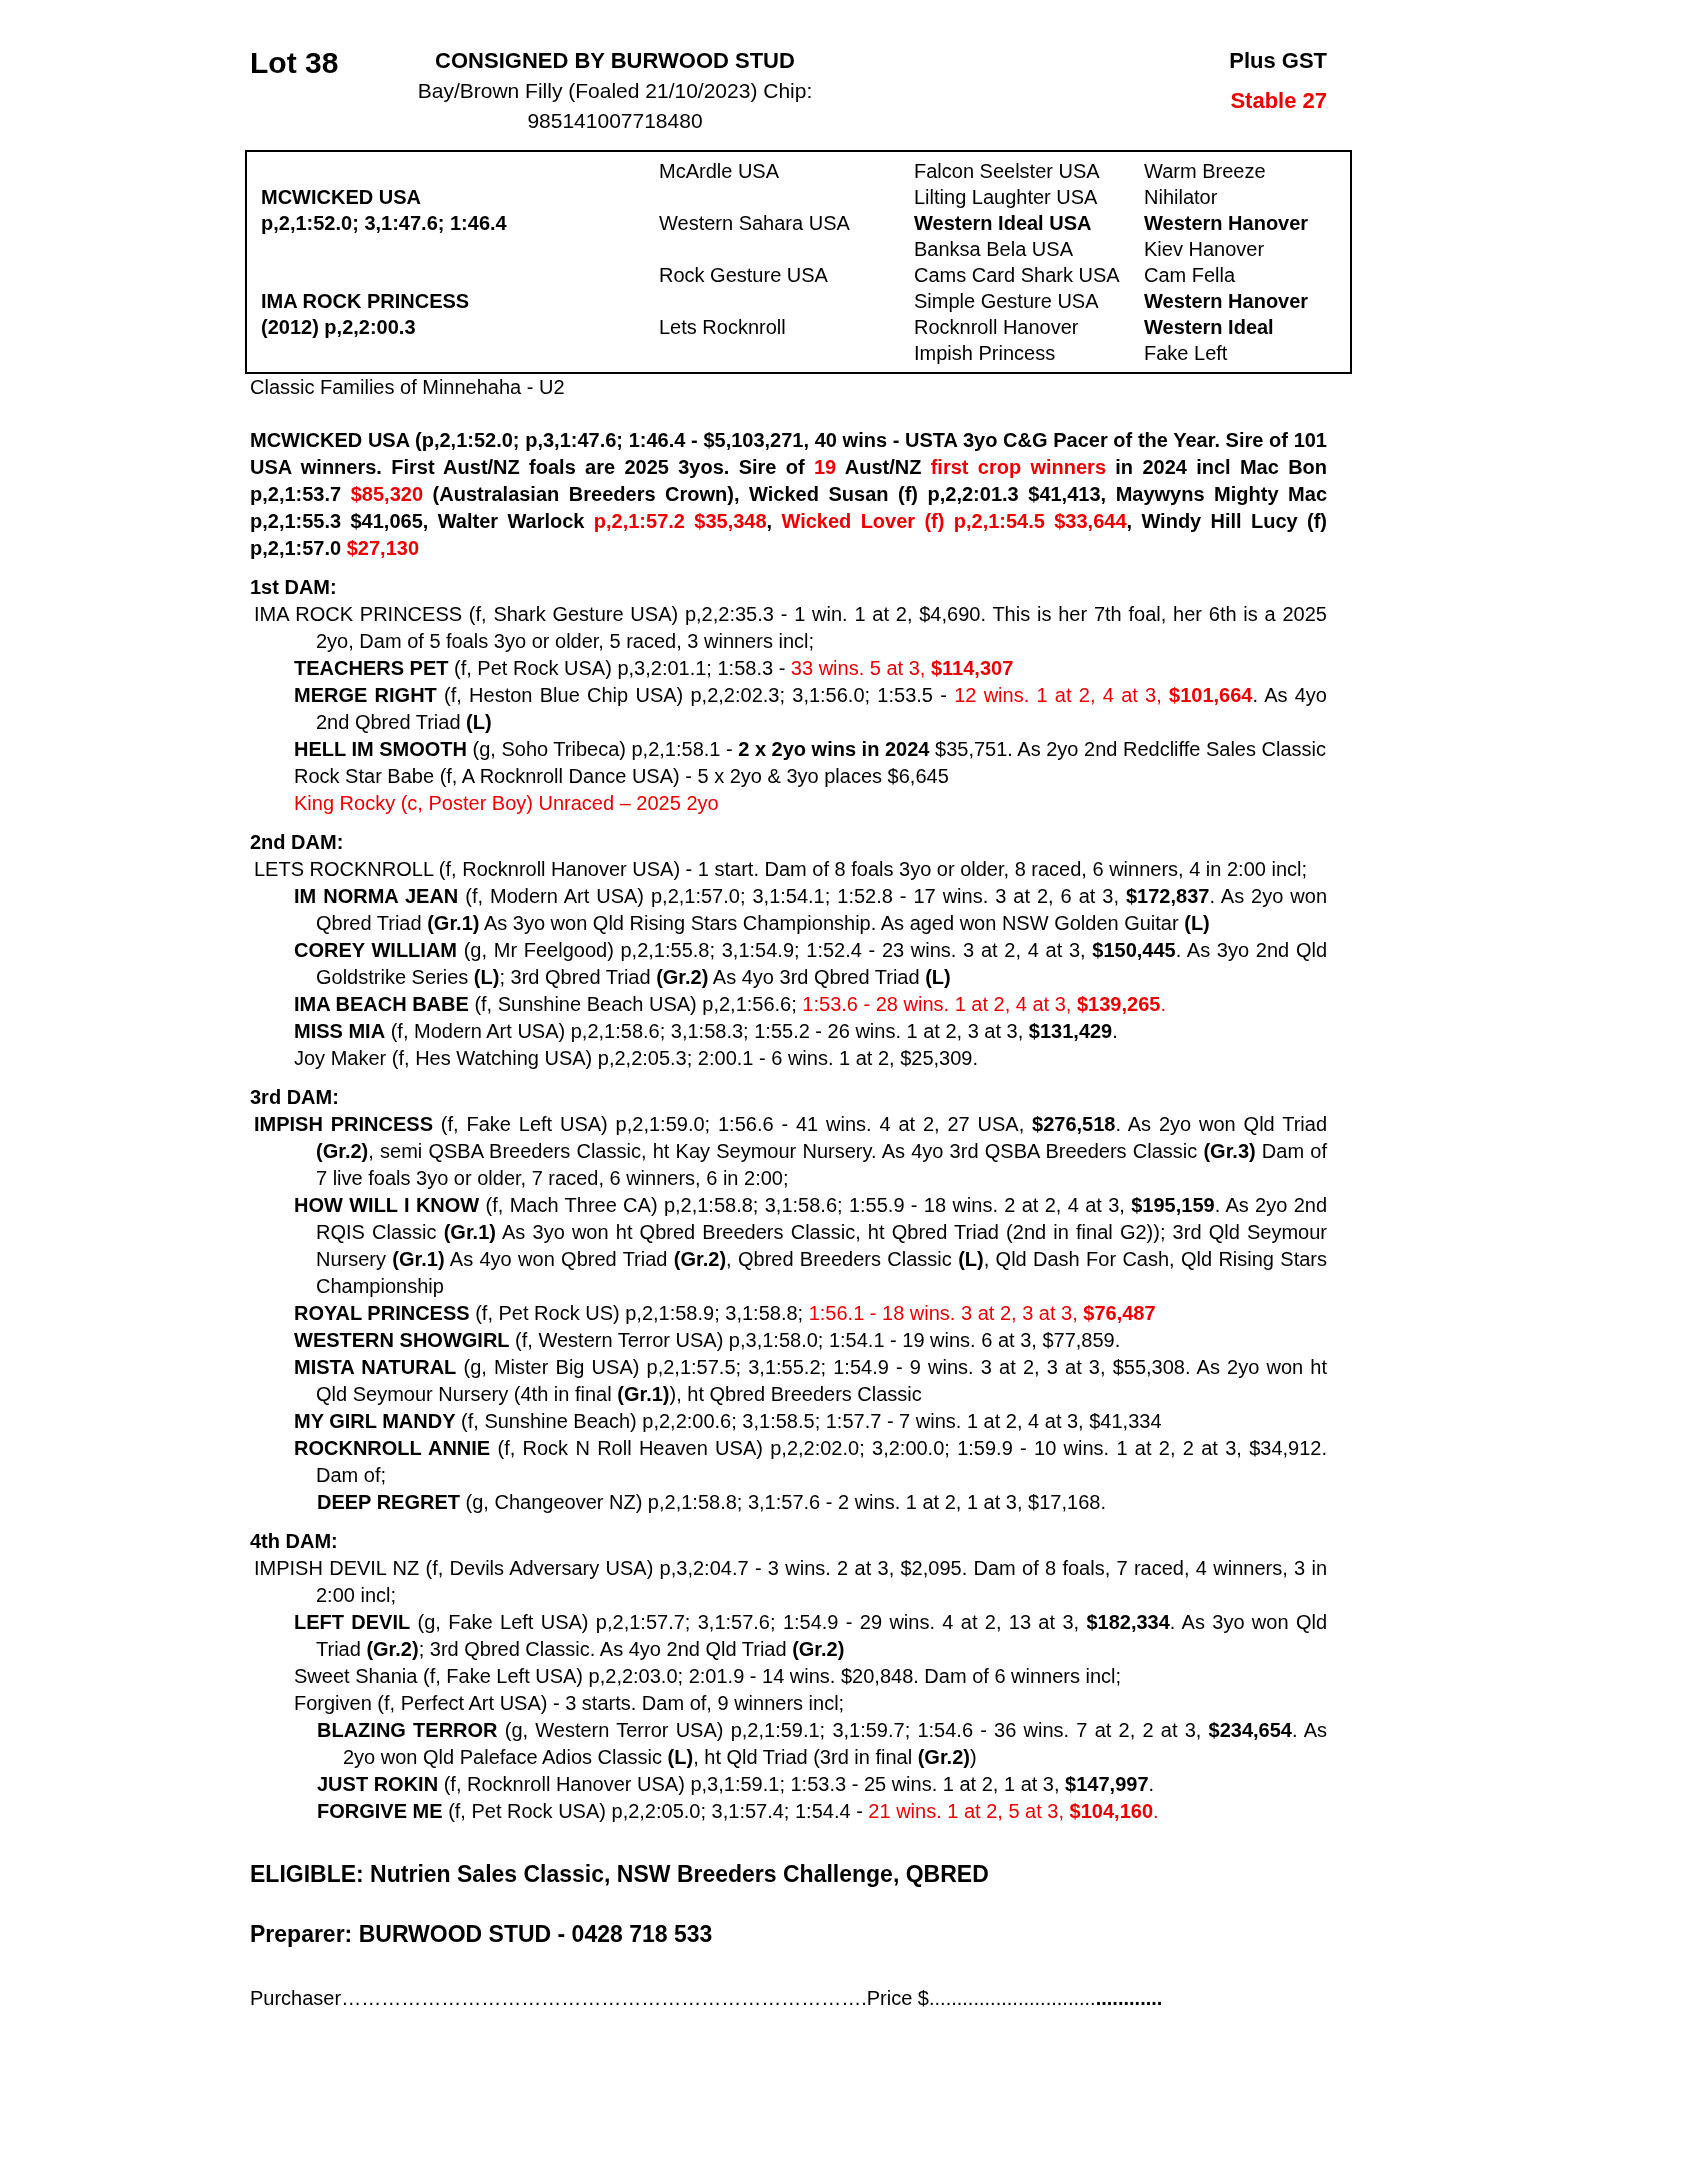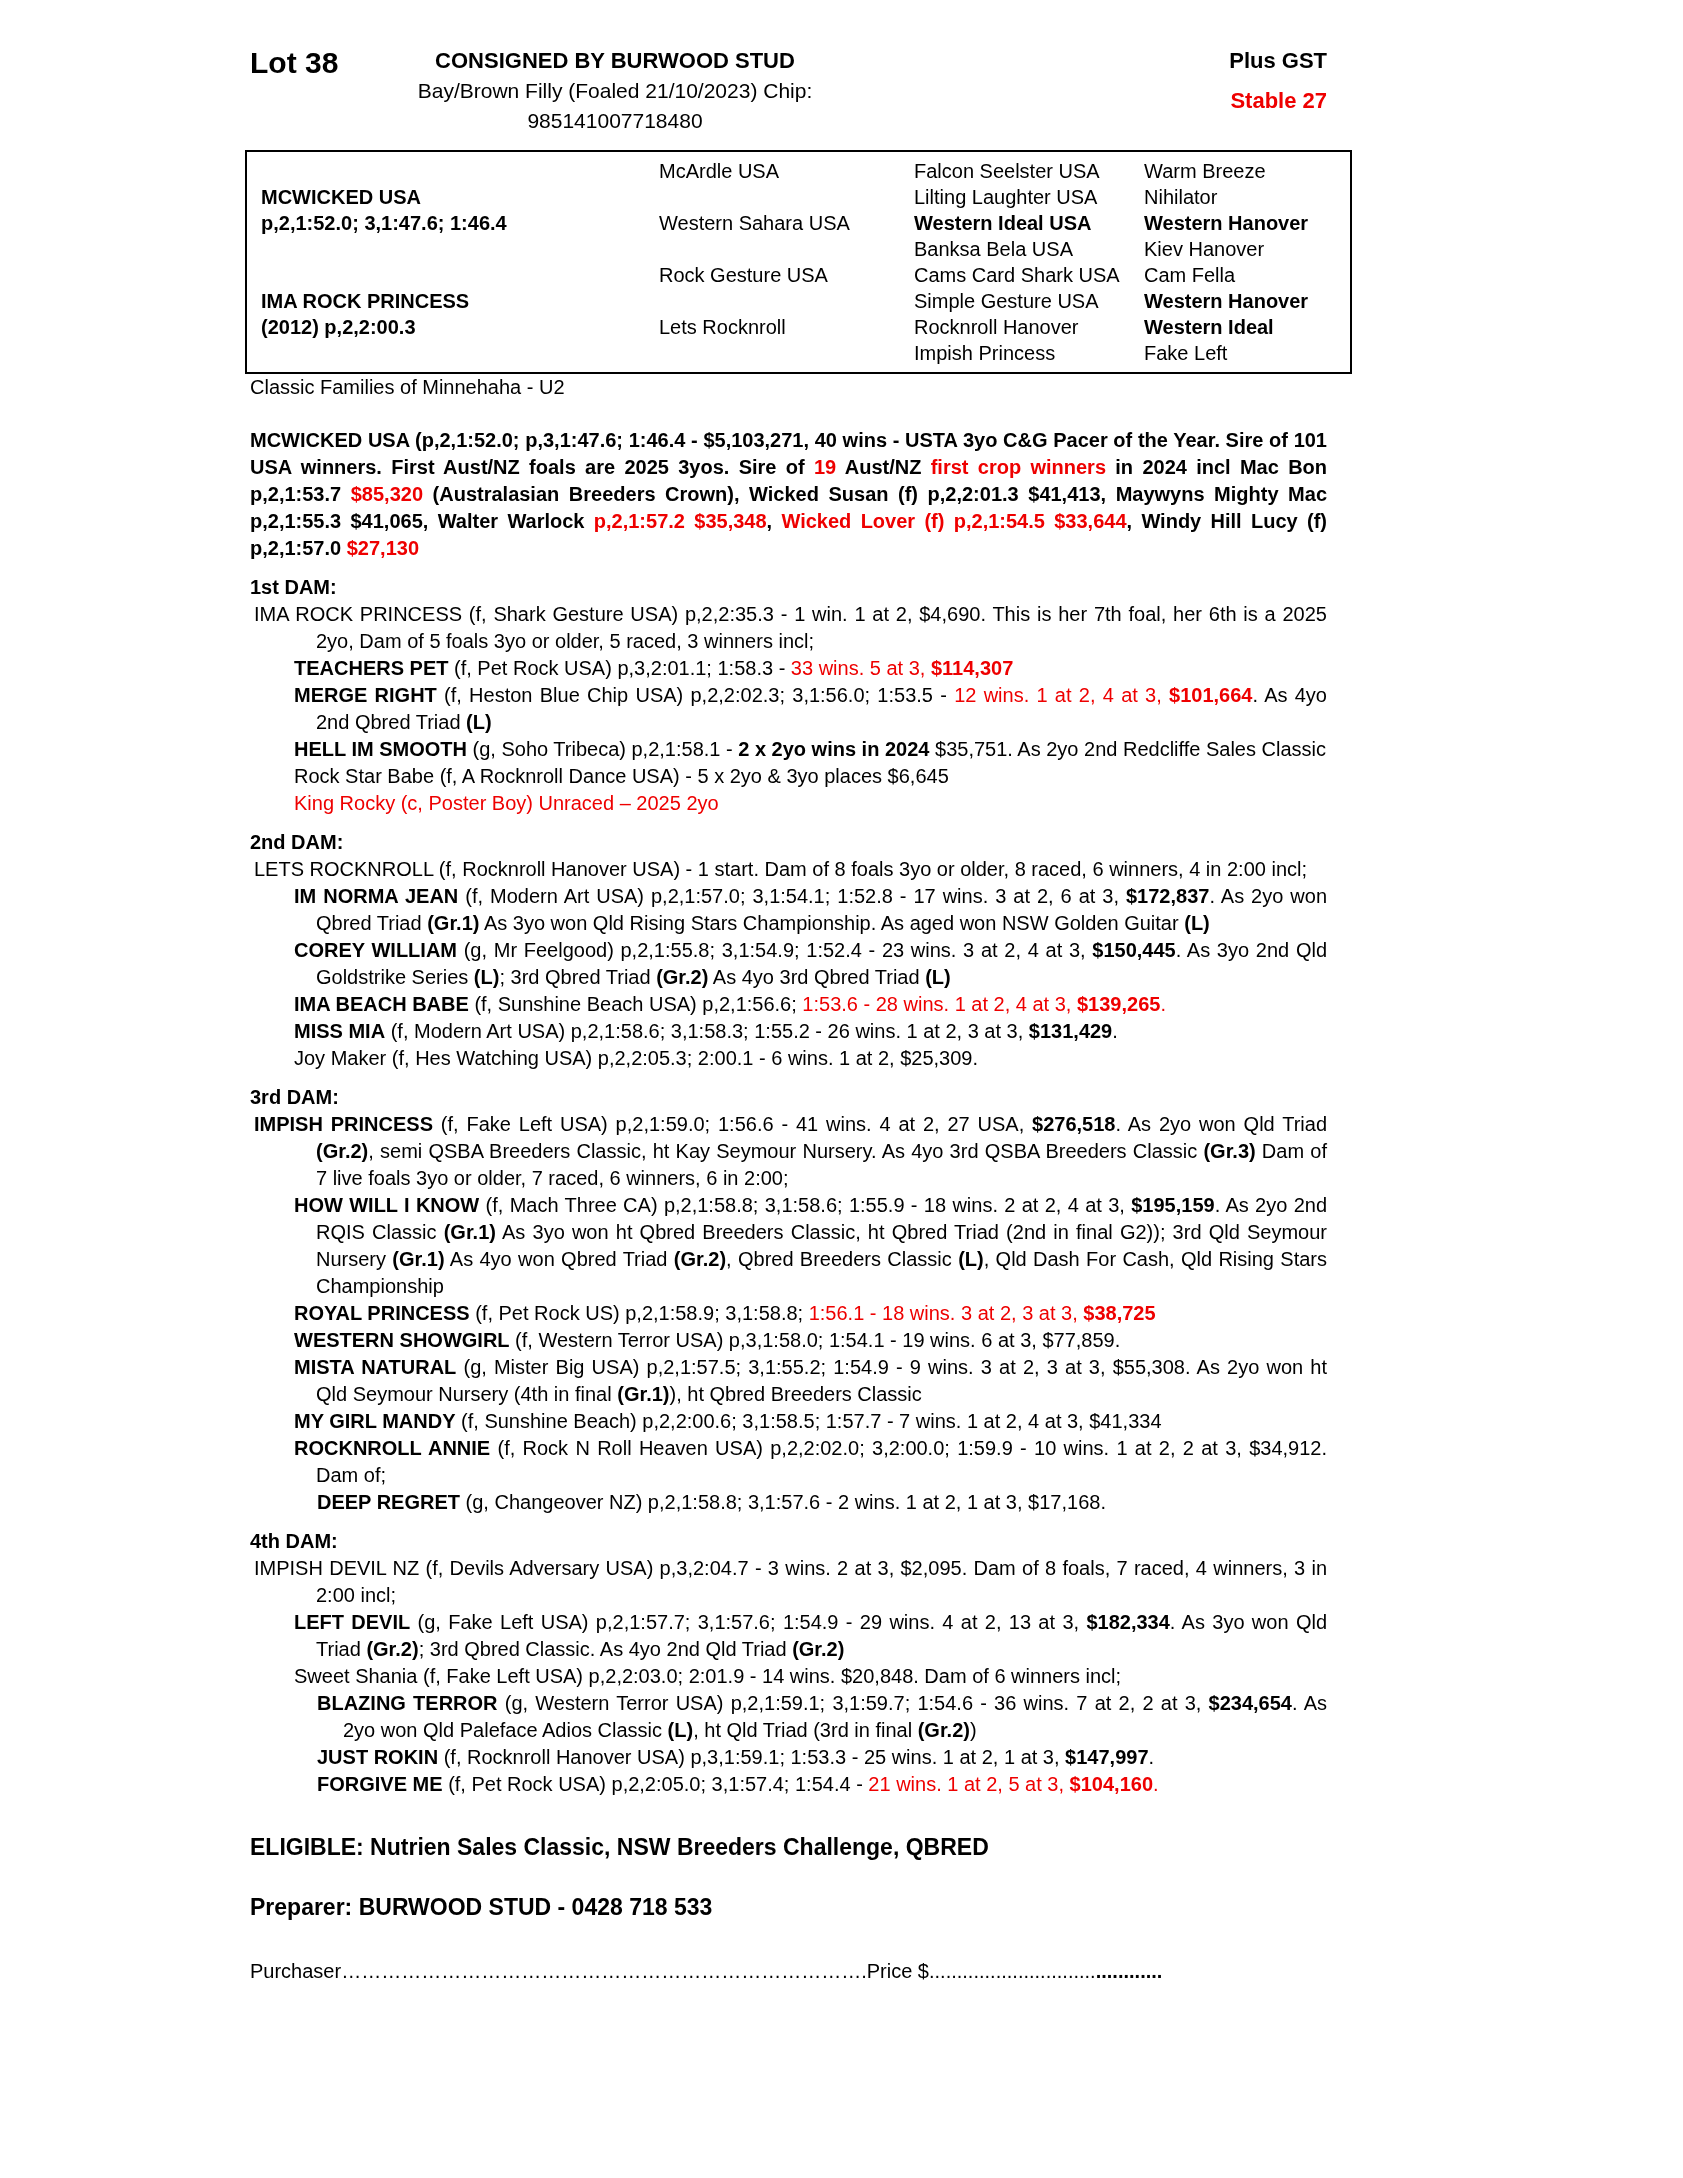--- a/index.html
+++ b/index.html
@@ -129,32 +129,33 @@
         <p class="entry e1"><span class="b">IM NORMA JEAN</span><span> (f, Modern Art USA) p,2,1:57.0; 3,1:54.1; 1:52.8 - 17 wins. 3 at 2, 6 at 3, </span><span class="b">$172,837</span><span>. As 2yo won Qbred Triad </span><span class="b">(Gr.1)</span><span> As 3yo won Qld Rising Stars Championship. As aged won NSW Golden Guitar </span><span class="b">(L)</span></p>
         <p class="entry e1"><span class="b">COREY WILLIAM</span><span> (g, Mr Feelgood) p,2,1:55.8; 3,1:54.9; 1:52.4 - 23 wins. 3 at 2, 4 at 3, </span><span class="b">$150,445</span><span>. As 3yo 2nd Qld Goldstrike Series </span><span class="b">(L)</span><span>; 3rd Qbred Triad </span><span class="b">(Gr.2)</span><span> As 4yo 3rd Qbred Triad </span><span class="b">(L)</span></p>
         <p class="entry e1"><span class="b">IMA BEACH BABE</span><span> (f, Sunshine Beach USA) p,2,1:56.6; </span><span class="r">1:53.6 - 28 wins. 1 at 2, 4 at 3, </span><span class="br">$139,265</span><span class="r">.</span></p>
         <p class="entry e1"><span class="b">MISS MIA</span><span> (f, Modern Art USA) p,2,1:58.6; 3,1:58.3; 1:55.2 - 26 wins. 1 at 2, 3 at 3, </span><span class="b">$131,429</span><span>.</span></p>
         <p class="entry e1"><span>Joy Maker (f, Hes Watching USA) p,2,2:05.3; 2:00.1 - 6 wins. 1 at 2, $25,309.</span></p>
       </div>
       <div>
         <div class="dam-heading">3rd DAM:</div>
         <p class="entry e0"><span class="b">IMPISH PRINCESS</span><span> (f, Fake Left USA) p,2,1:59.0; 1:56.6 - 41 wins. 4 at 2, 27 USA, </span><span class="b">$276,518</span><span>. As 2yo won Qld Triad </span><span class="b">(Gr.2)</span><span>, semi QSBA Breeders Classic, ht Kay Seymour Nursery. As 4yo 3rd QSBA Breeders Classic </span><span class="b">(Gr.3)</span><span> Dam of 7 live foals 3yo or older, 7 raced, 6 winners, 6 in 2:00;</span></p>
         <p class="entry e1"><span class="b">HOW WILL I KNOW</span><span> (f, Mach Three CA) p,2,1:58.8; 3,1:58.6; 1:55.9 - 18 wins. 2 at 2, 4 at 3, </span><span class="b">$195,159</span><span>. As 2yo 2nd RQIS Classic </span><span class="b">(Gr.1)</span><span> As 3yo won ht Qbred Breeders Classic, ht Qbred Triad (2nd in final G2)); 3rd Qld Seymour Nursery </span><span class="b">(Gr.1)</span><span> As 4yo won Qbred Triad </span><span class="b">(Gr.2)</span><span>, Qbred Breeders Classic </span><span class="b">(L)</span><span>, Qld Dash For Cash, Qld Rising Stars Championship</span></p>
-        <p class="entry e1"><span class="b">ROYAL PRINCESS</span><span> (f, Pet Rock US) p,2,1:58.9; 3,1:58.8; </span><span class="r">1:56.1 - 18 wins. 3 at 2, 3 at 3, </span><span class="br">$38,725</span></p>
+        <p class="entry e1"><span class="b">ROYAL PRINCESS</span><span> (f, Pet Rock US) p,2,1:58.9; 3,1:58.8; </span><span class="r">1:56.1 - 18 wins. 3 at 2, 3 at 3, </span><span class="br">$76,487</span></p>
         <p class="entry e1"><span class="b">WESTERN SHOWGIRL</span><span> (f, Western Terror USA) p,3,1:58.0; 1:54.1 - 19 wins. 6 at 3, $77,859.</span></p>
         <p class="entry e1"><span class="b">MISTA NATURAL</span><span> (g, Mister Big USA) p,2,1:57.5; 3,1:55.2; 1:54.9 - 9 wins. 3 at 2, 3 at 3, $55,308. As 2yo won ht Qld Seymour Nursery (4th in final </span><span class="b">(Gr.1)</span><span>), ht Qbred Breeders Classic</span></p>
         <p class="entry e1"><span class="b">MY GIRL MANDY</span><span> (f, Sunshine Beach) p,2,2:00.6; 3,1:58.5; 1:57.7 - 7 wins. 1 at 2, 4 at 3, $41,334</span></p>
         <p class="entry e1"><span class="b">ROCKNROLL ANNIE</span><span> (f, Rock N Roll Heaven USA) p,2,2:02.0; 3,2:00.0; 1:59.9 - 10 wins. 1 at 2, 2 at 3, $34,912.  Dam of;</span></p>
         <p class="entry e2"><span class="b">DEEP REGRET</span><span> (g, Changeover NZ) p,2,1:58.8; 3,1:57.6 - 2 wins. 1 at 2, 1 at 3, $17,168.</span></p>
       </div>
       <div>
         <div class="dam-heading">4th DAM:</div>
         <p class="entry e0"><span>IMPISH DEVIL NZ (f, Devils Adversary USA) p,3,2:04.7 - 3 wins. 2 at 3, $2,095. Dam of 8 foals, 7 raced, 4 winners, 3 in 2:00 incl;</span></p>
         <p class="entry e1"><span class="b">LEFT DEVIL</span><span> (g, Fake Left USA) p,2,1:57.7; 3,1:57.6; 1:54.9 - 29 wins. 4 at 2, 13 at 3, </span><span class="b">$182,334</span><span>. As 3yo won Qld Triad </span><span class="b">(Gr.2)</span><span>; 3rd Qbred Classic. As 4yo 2nd Qld Triad </span><span class="b">(Gr.2)</span></p>
         <p class="entry e1"><span>Sweet Shania (f, Fake Left USA) p,2,2:03.0; 2:01.9 - 14 wins. $20,848. Dam of 6 winners incl;</span></p>
+        <p class="entry e1"><span>Forgiven (f, Perfect Art USA) - 3 starts. Dam of, 9 winners incl;</span></p>
         <p class="entry e2"><span class="b">BLAZING TERROR</span><span> (g, Western Terror USA) p,2,1:59.1; 3,1:59.7; 1:54.6 - 36 wins. 7 at 2, 2 at 3, </span><span class="b">$234,654</span><span>. As 2yo won Qld Paleface Adios Classic </span><span class="b">(L)</span><span>, ht Qld Triad (3rd in final </span><span class="b">(Gr.2)</span><span>)</span></p>
         <p class="entry e2"><span class="b">JUST ROKIN</span><span> (f, Rocknroll Hanover USA) p,3,1:59.1; 1:53.3 - 25 wins. 1 at 2, 1 at 3, </span><span class="b">$147,997</span><span>.</span></p>
         <p class="entry e2"><span class="b">FORGIVE ME</span><span> (f, Pet Rock USA) p,2,2:05.0; 3,1:57.4; 1:54.4 - </span><span class="r">21 wins. 1 at 2, 5 at 3, </span><span class="br">$104,160</span><span class="r">.</span></p>
       </div>
     </div>
 
   <div class="eligible">ELIGIBLE: Nutrien Sales Classic, NSW Breeders Challenge, QBRED</div>
   <div class="preparer">Preparer: BURWOOD STUD - 0428 718 533</div>
 
   <div class="purchaser">

